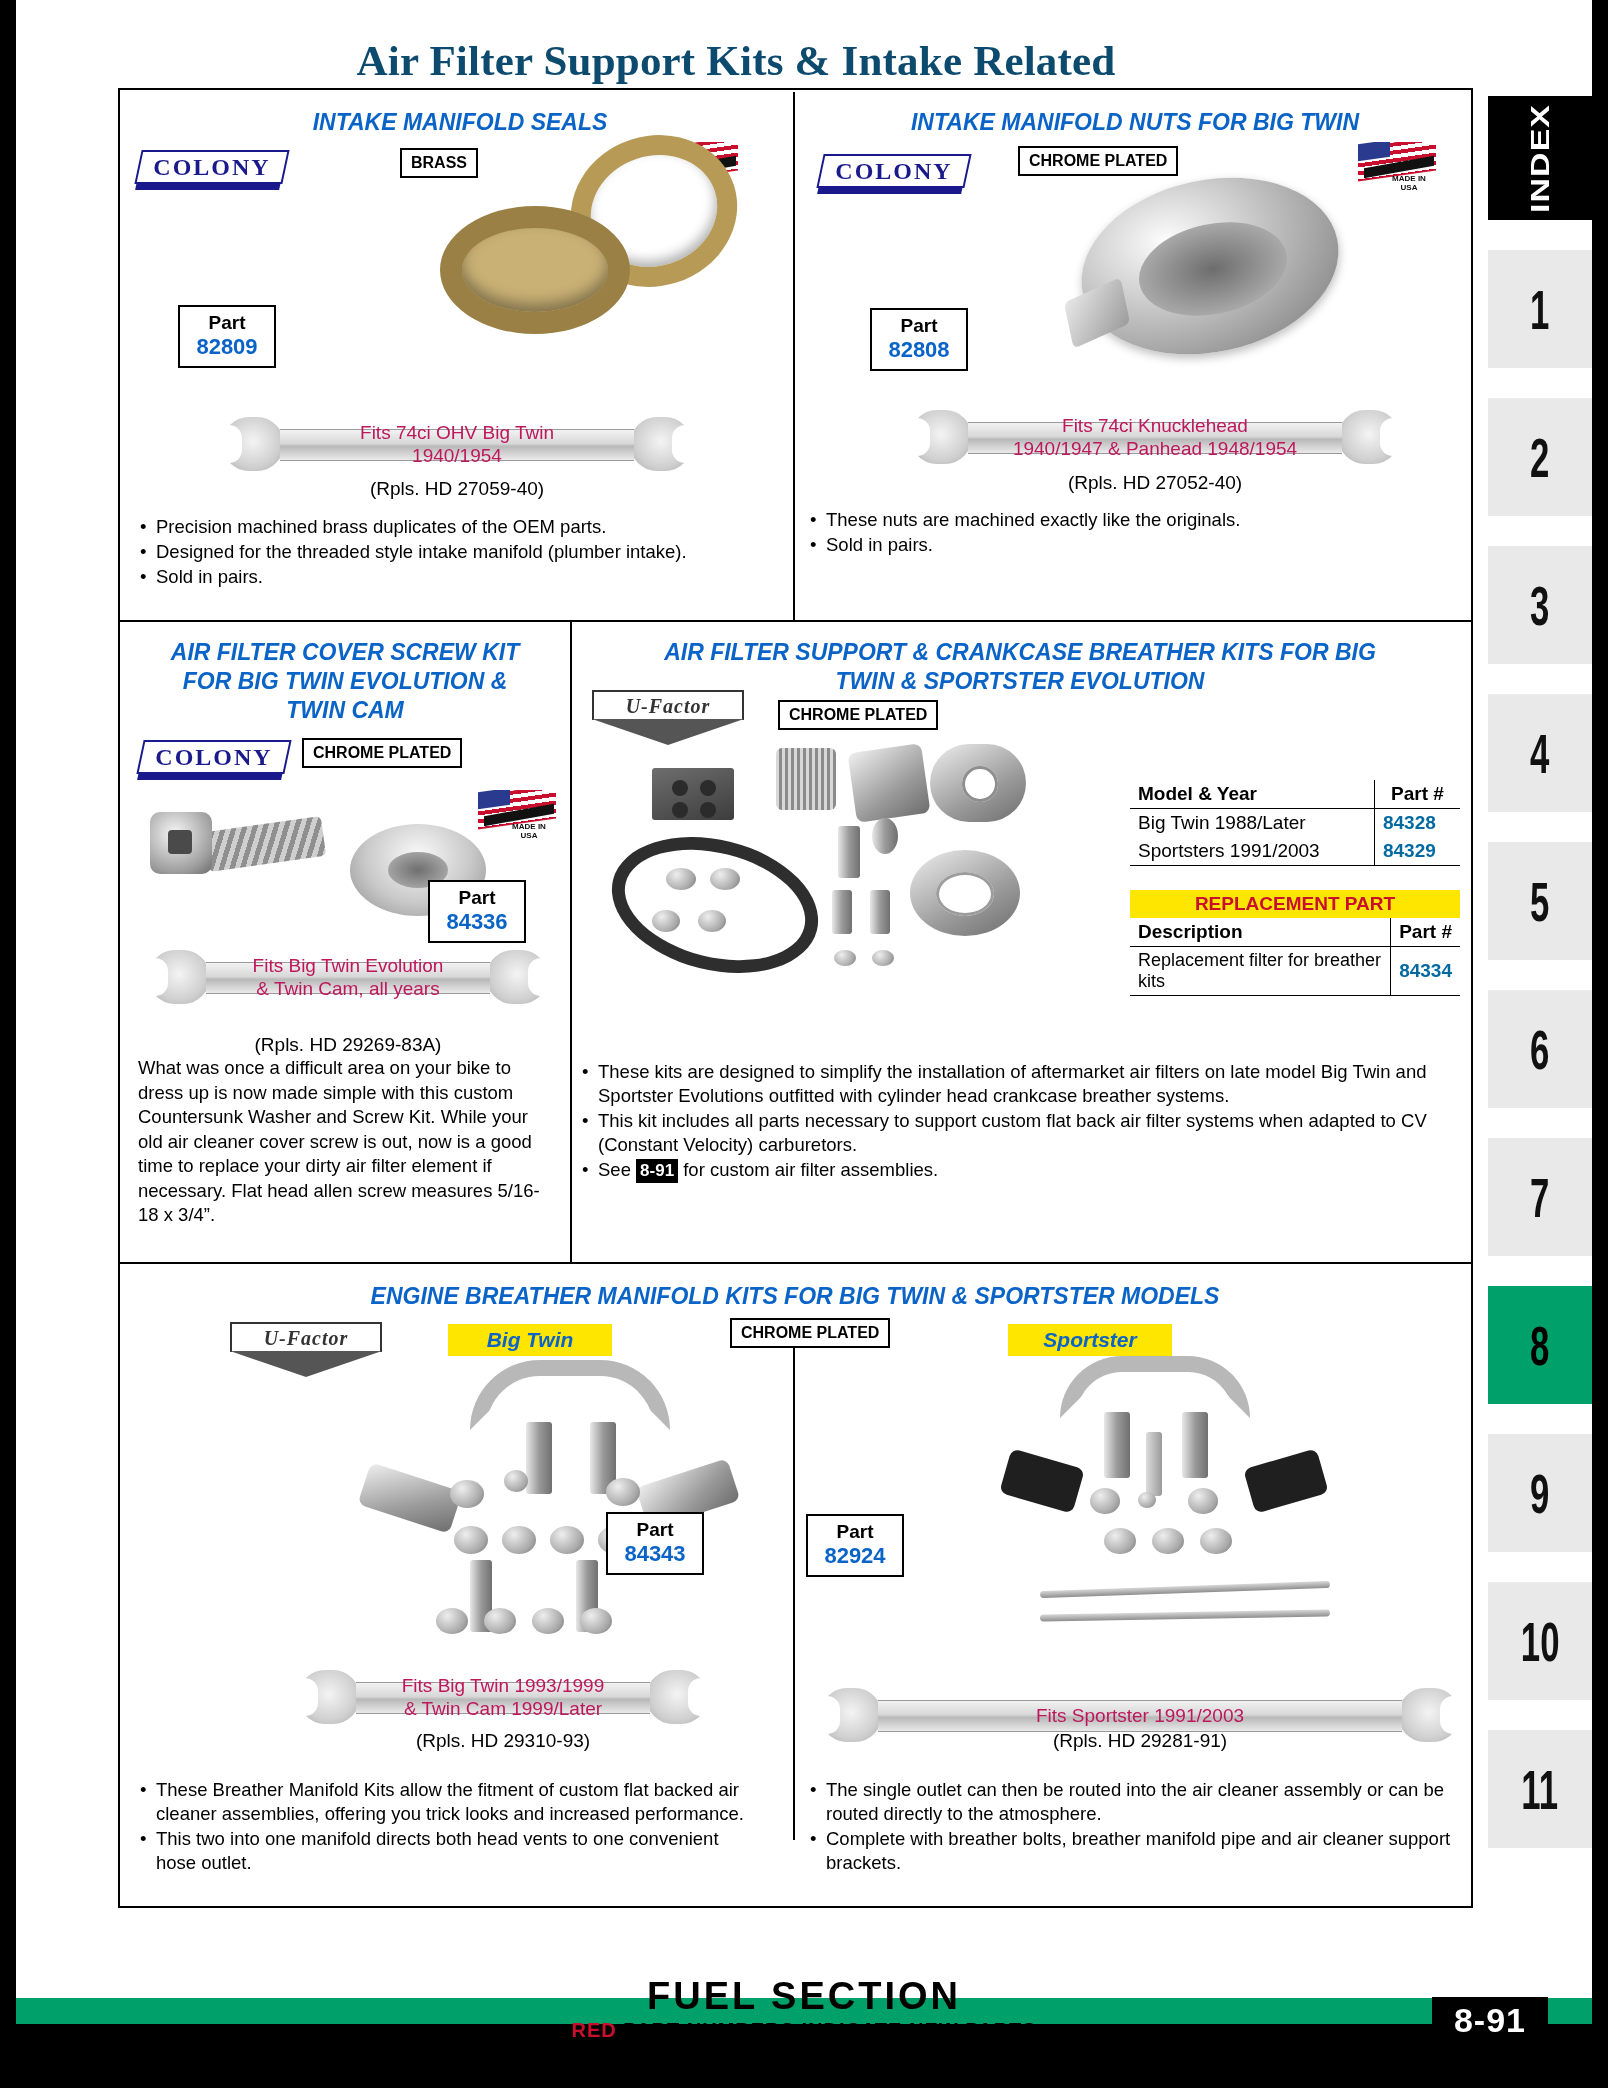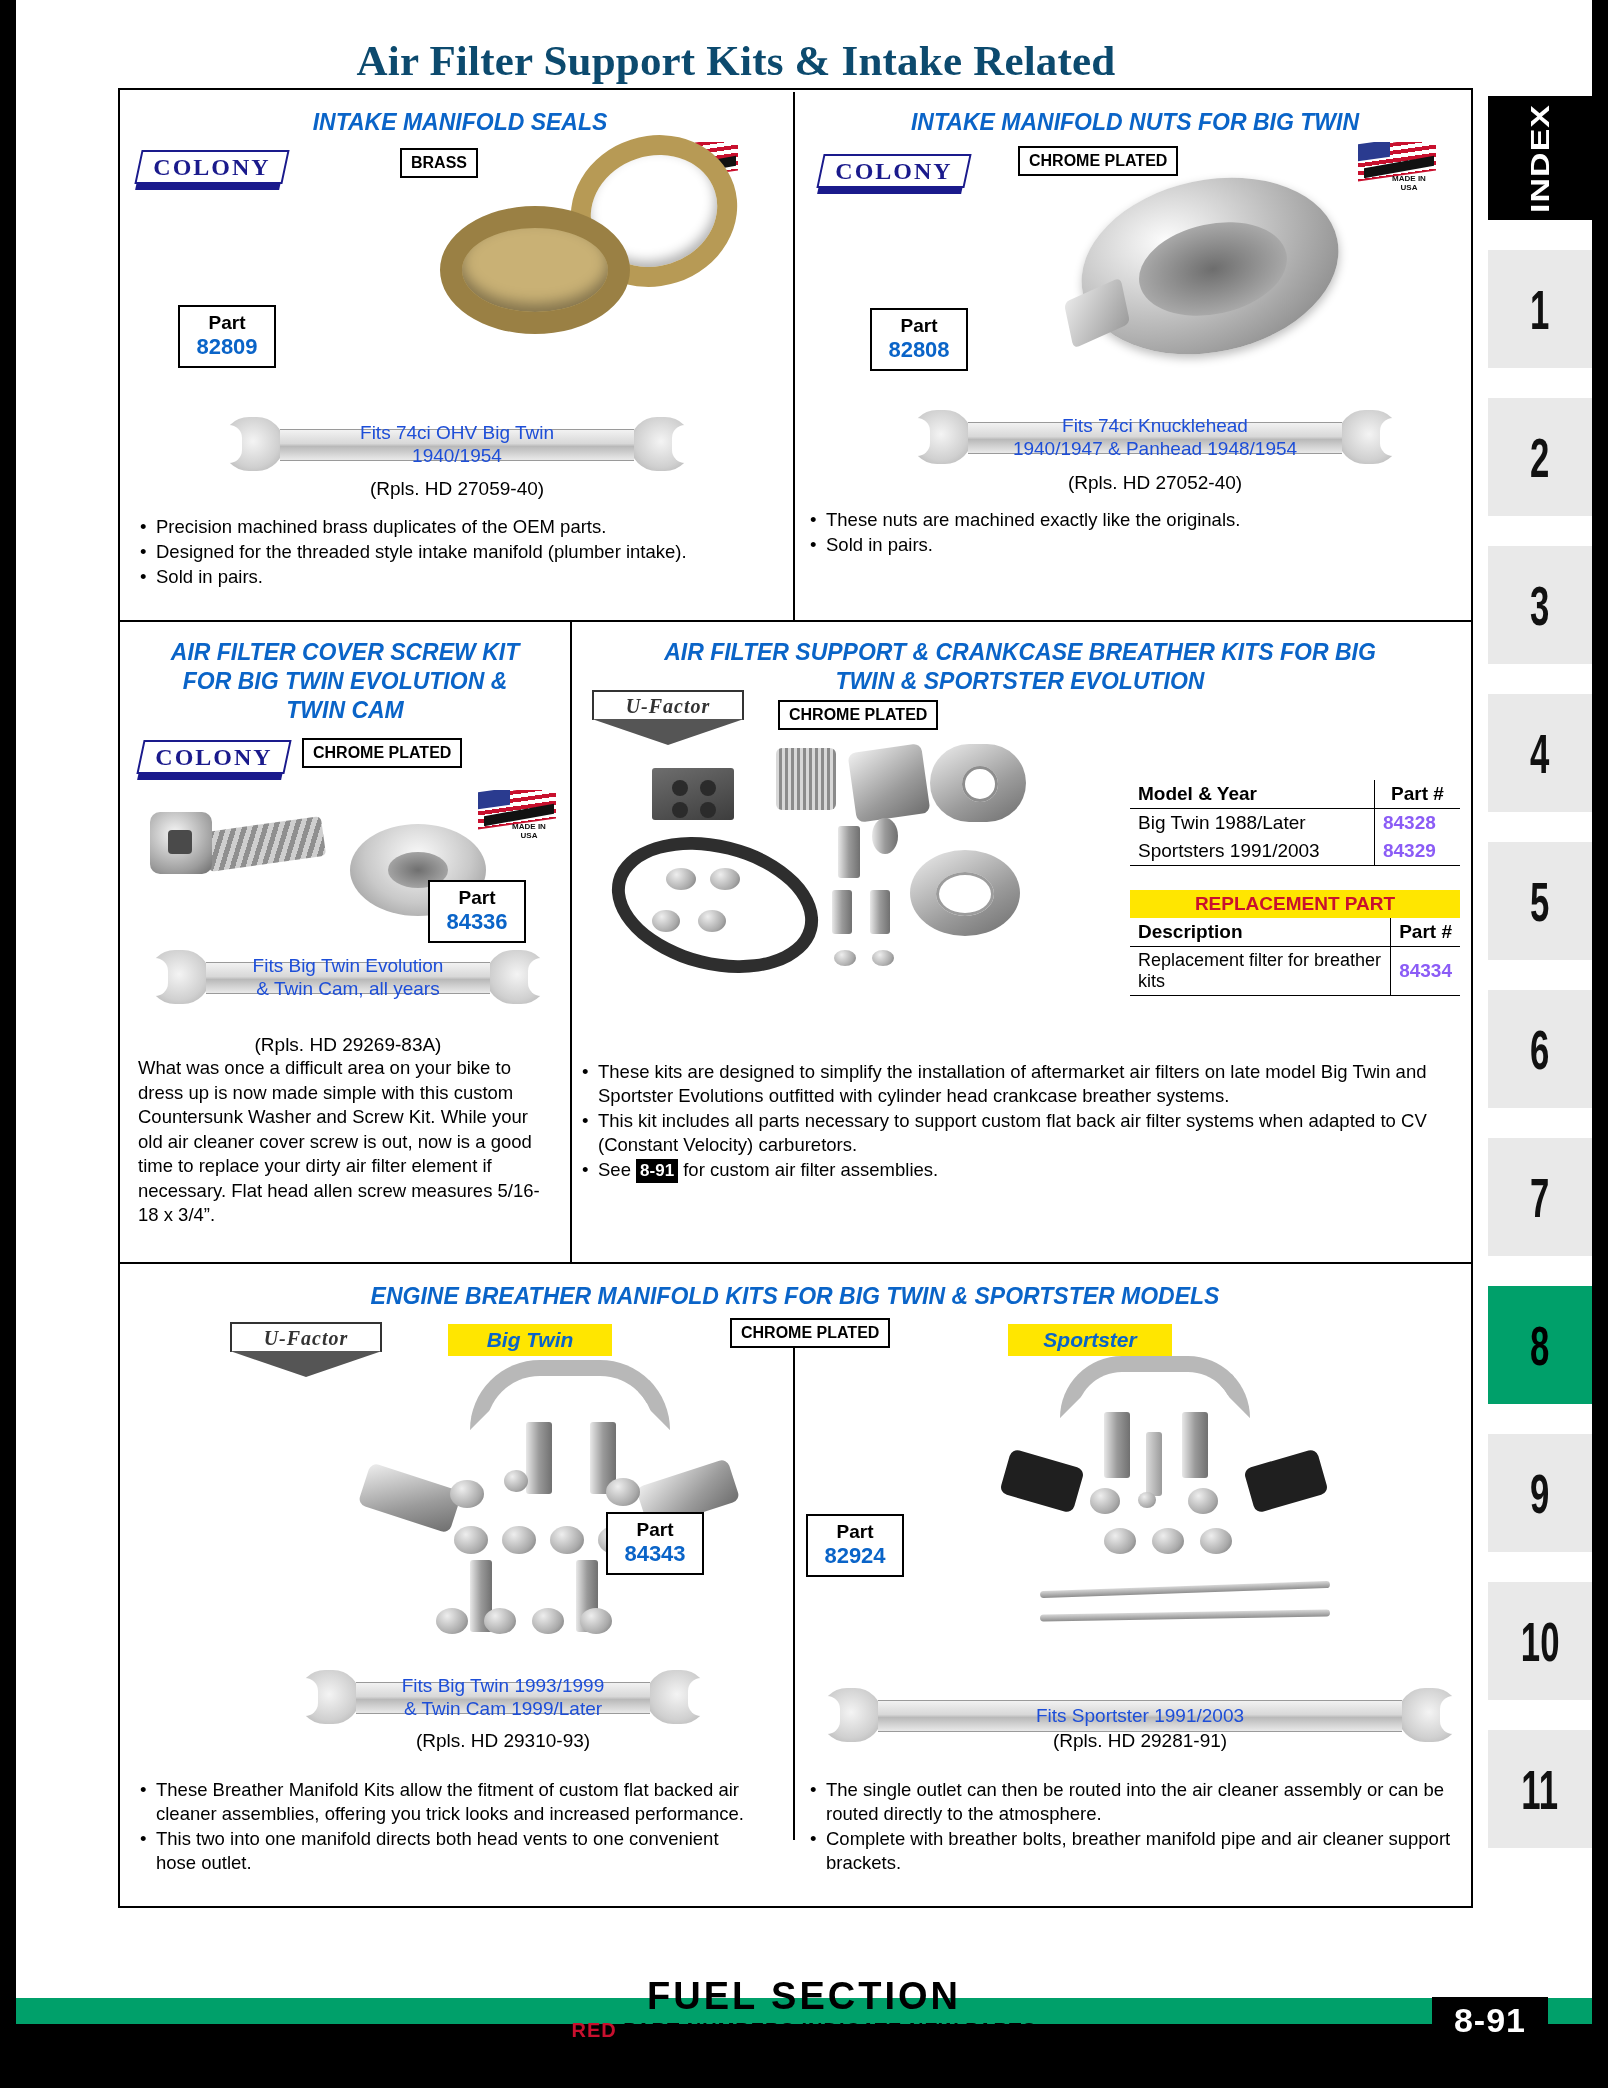--- a/index.html
+++ b/index.html
@@ -232,21 +232,21 @@
     background: #fff;
     border-radius: 13px;
   }
   .wrench .head.l::after { left: -6px; }
   .wrench .head.r::after { right: -6px; }
   .wrench .txt {
     position: absolute; left: 40px; right: 40px; top: 50%;
     transform: translateY(-50%);
     text-align: center;
     font-family: "Liberation Sans", sans-serif;
-    font-size: 19px; color: #1d4ed8; line-height: 23px;
+    font-size: 19px; color: #be185d; line-height: 23px;
     z-index: 3;
   }
   .rpls {
     position: absolute;
     text-align: center;
     font-family: "Liberation Sans", sans-serif;
     font-size: 19px; color: #000;
   }
 
   
@@ -279,21 +279,21 @@
     position: absolute;
     border-collapse: collapse;
     font-family: "Liberation Sans", sans-serif;
   }
   .tbl th, .tbl td {
     font-size: 19px;
     padding: 3px 8px;
     text-align: left;
   }
   .tbl th { font-weight: bold; }
-  .tbl .pn { color: #8b5cf6; font-weight: bold; text-align: left; }
+  .tbl .pn { color: #0369a1; font-weight: bold; text-align: left; }
   .tbl .rowline { border-bottom: 1.5px solid #000; }
 
   .yellowhdr {
     position: absolute;
     background: #ffe600;
     font-family: "Liberation Sans", sans-serif;
     font-weight: bold;
     font-size: 19px;
     color: #c8102e;
     text-align: center;

